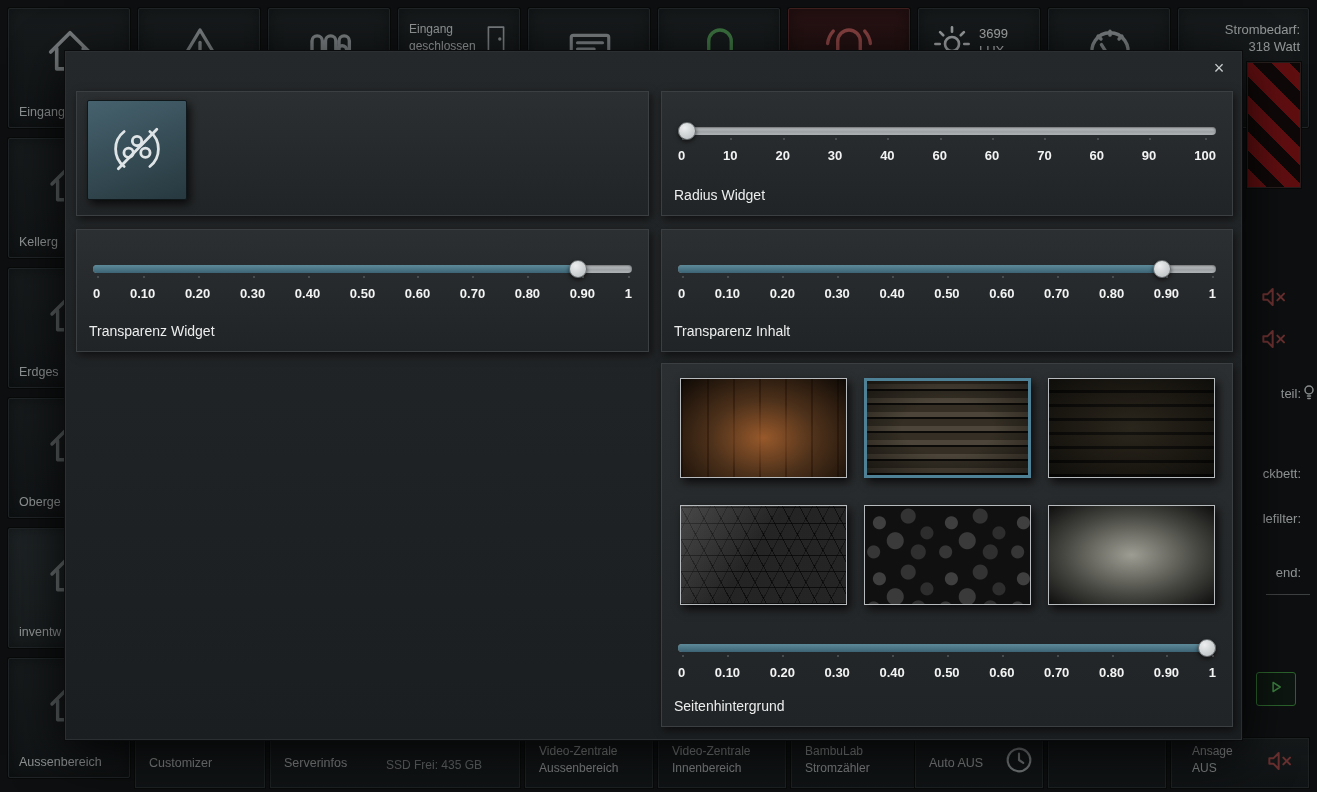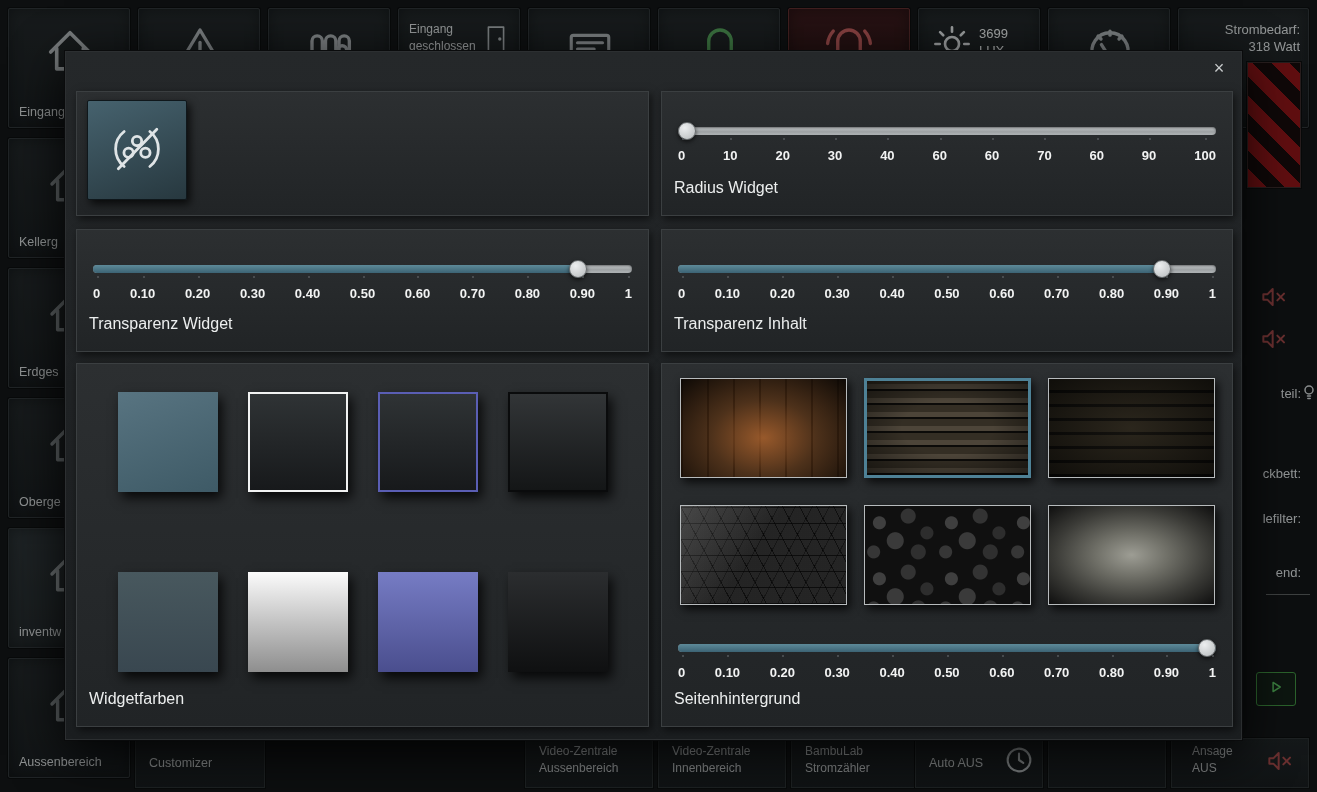--- a/index.html
+++ b/index.html
@@ -35,21 +35,21 @@
   .overlay { position:absolute; inset:0; background:rgba(4,5,6,.32); }
 
   
   .modal { position:absolute; left:64px; top:50px; width:1179px; height:691px;
            background:linear-gradient(180deg,#25282a,#1b1e20);
            border:1px solid #0a0b0c; box-shadow:0 14px 48px rgba(0,0,0,.85), inset 0 0 0 1px #2c2f31; }
   .close-btn { position:absolute; top:6px; right:12px; width:22px; height:22px; background:none; border:none;
                color:#c9cccd; font-size:18px; line-height:22px; cursor:pointer; font-family:"Liberation Sans",sans-serif; }
   .panel { position:absolute; background:linear-gradient(180deg,#2c2f31,#212426);
            border:1px solid #3b3f41; box-shadow:2px 3px 8px rgba(0,0,0,.6); }
-  .panel-label { position:absolute; left:12px; bottom:18px; font-size:16px; color:#eceeee; }
+  .panel-label { position:absolute; left:12px; bottom:12px; font-size:14px; color:#eceeee; }
 
   .slider-wrap { padding:30px 16px 0; }
   .slider { position:relative; height:18px; }
   .slider .track { position:absolute; left:0; right:0; top:5px; height:8px; border-radius:4px;
                    background:linear-gradient(180deg,#c4c8ca,#9da1a3 60%,#b3b7b9);
                    box-shadow:inset 0 1px 2px rgba(0,0,0,.45); }
   .slider .fill { position:absolute; left:0; top:5px; height:8px; border-radius:4px;
                   background:linear-gradient(180deg,#5d8a99,#3c6374); width:var(--val,0%); }
   .slider .thumb { position:absolute; top:0; left:clamp(9px, var(--val,0%), calc(100% - 9px));
                    transform:translateX(-50%); width:18px; height:18px; border-radius:50%;
@@ -294,20 +294,24 @@
             <path d="M6.5 10.5 V19 H17.5 V10.5"></path>
           </g>
         </svg>
     </span>
     <div class="t-label">Aussenbereich</div>
   </div>
 
   <div class="bottom-tile" style="left:135px;width:130px">
     <div class="b-label">Customizer</div>
   </div>
+  <div class="bottom-tile" style="left:270px;width:250px">
+    <div class="b-label">Serverinfos</div>
+    <div class="b-sub" style="left:115px">SSD Frei: 435 GB</div>
+  </div>
   <div class="bottom-tile" style="left:525px;width:128px">
     <div class="b-lines">
       <div>Video-Zentrale</div>
       <div>Aussenbereich</div>
     </div>
   </div>
   <div class="bottom-tile" style="left:658px;width:128px">
     <div class="b-lines">
       <div>Video-Zentrale</div>
       <div>Innenbereich</div>
@@ -479,33 +483,20 @@
           <span>0.50</span>
           <span>0.60</span>
           <span>0.70</span>
           <span>0.80</span>
           <span>0.90</span>
           <span>1</span>
         </div>
       <div class="panel-label">Transparenz Inhalt</div>
     </div>
 
-    <div class="panel" style="left:11px;top:312px;width:573px;height:364px">
-      <div class="swatches">
-        <div class="swatch sw-teal"></div>
-        <div class="swatch sw-wb"></div>
-        <div class="swatch sw-bb"></div>
-        <div class="swatch sw-db"></div>
-        <div class="swatch sw-slate"></div>
-        <div class="swatch sw-silver"></div>
-        <div class="swatch sw-blue"></div>
-        <div class="swatch sw-black"></div>
-      </div>
-      <div class="panel-label">Widgetfarben</div>
-    </div>
 
     <div class="panel" style="left:596px;top:312px;width:572px;height:364px">
       <div class="thumbs">
         <div class="thumb-img tex-wood-warm"></div>
         <div class="thumb-img tex-wood-boards selected"></div>
         <div class="thumb-img tex-wood-dark"></div>
         <div class="thumb-img tex-hex"></div>
         <div class="thumb-img tex-gravel"></div>
         <div class="thumb-img tex-concrete"></div>
       </div>

